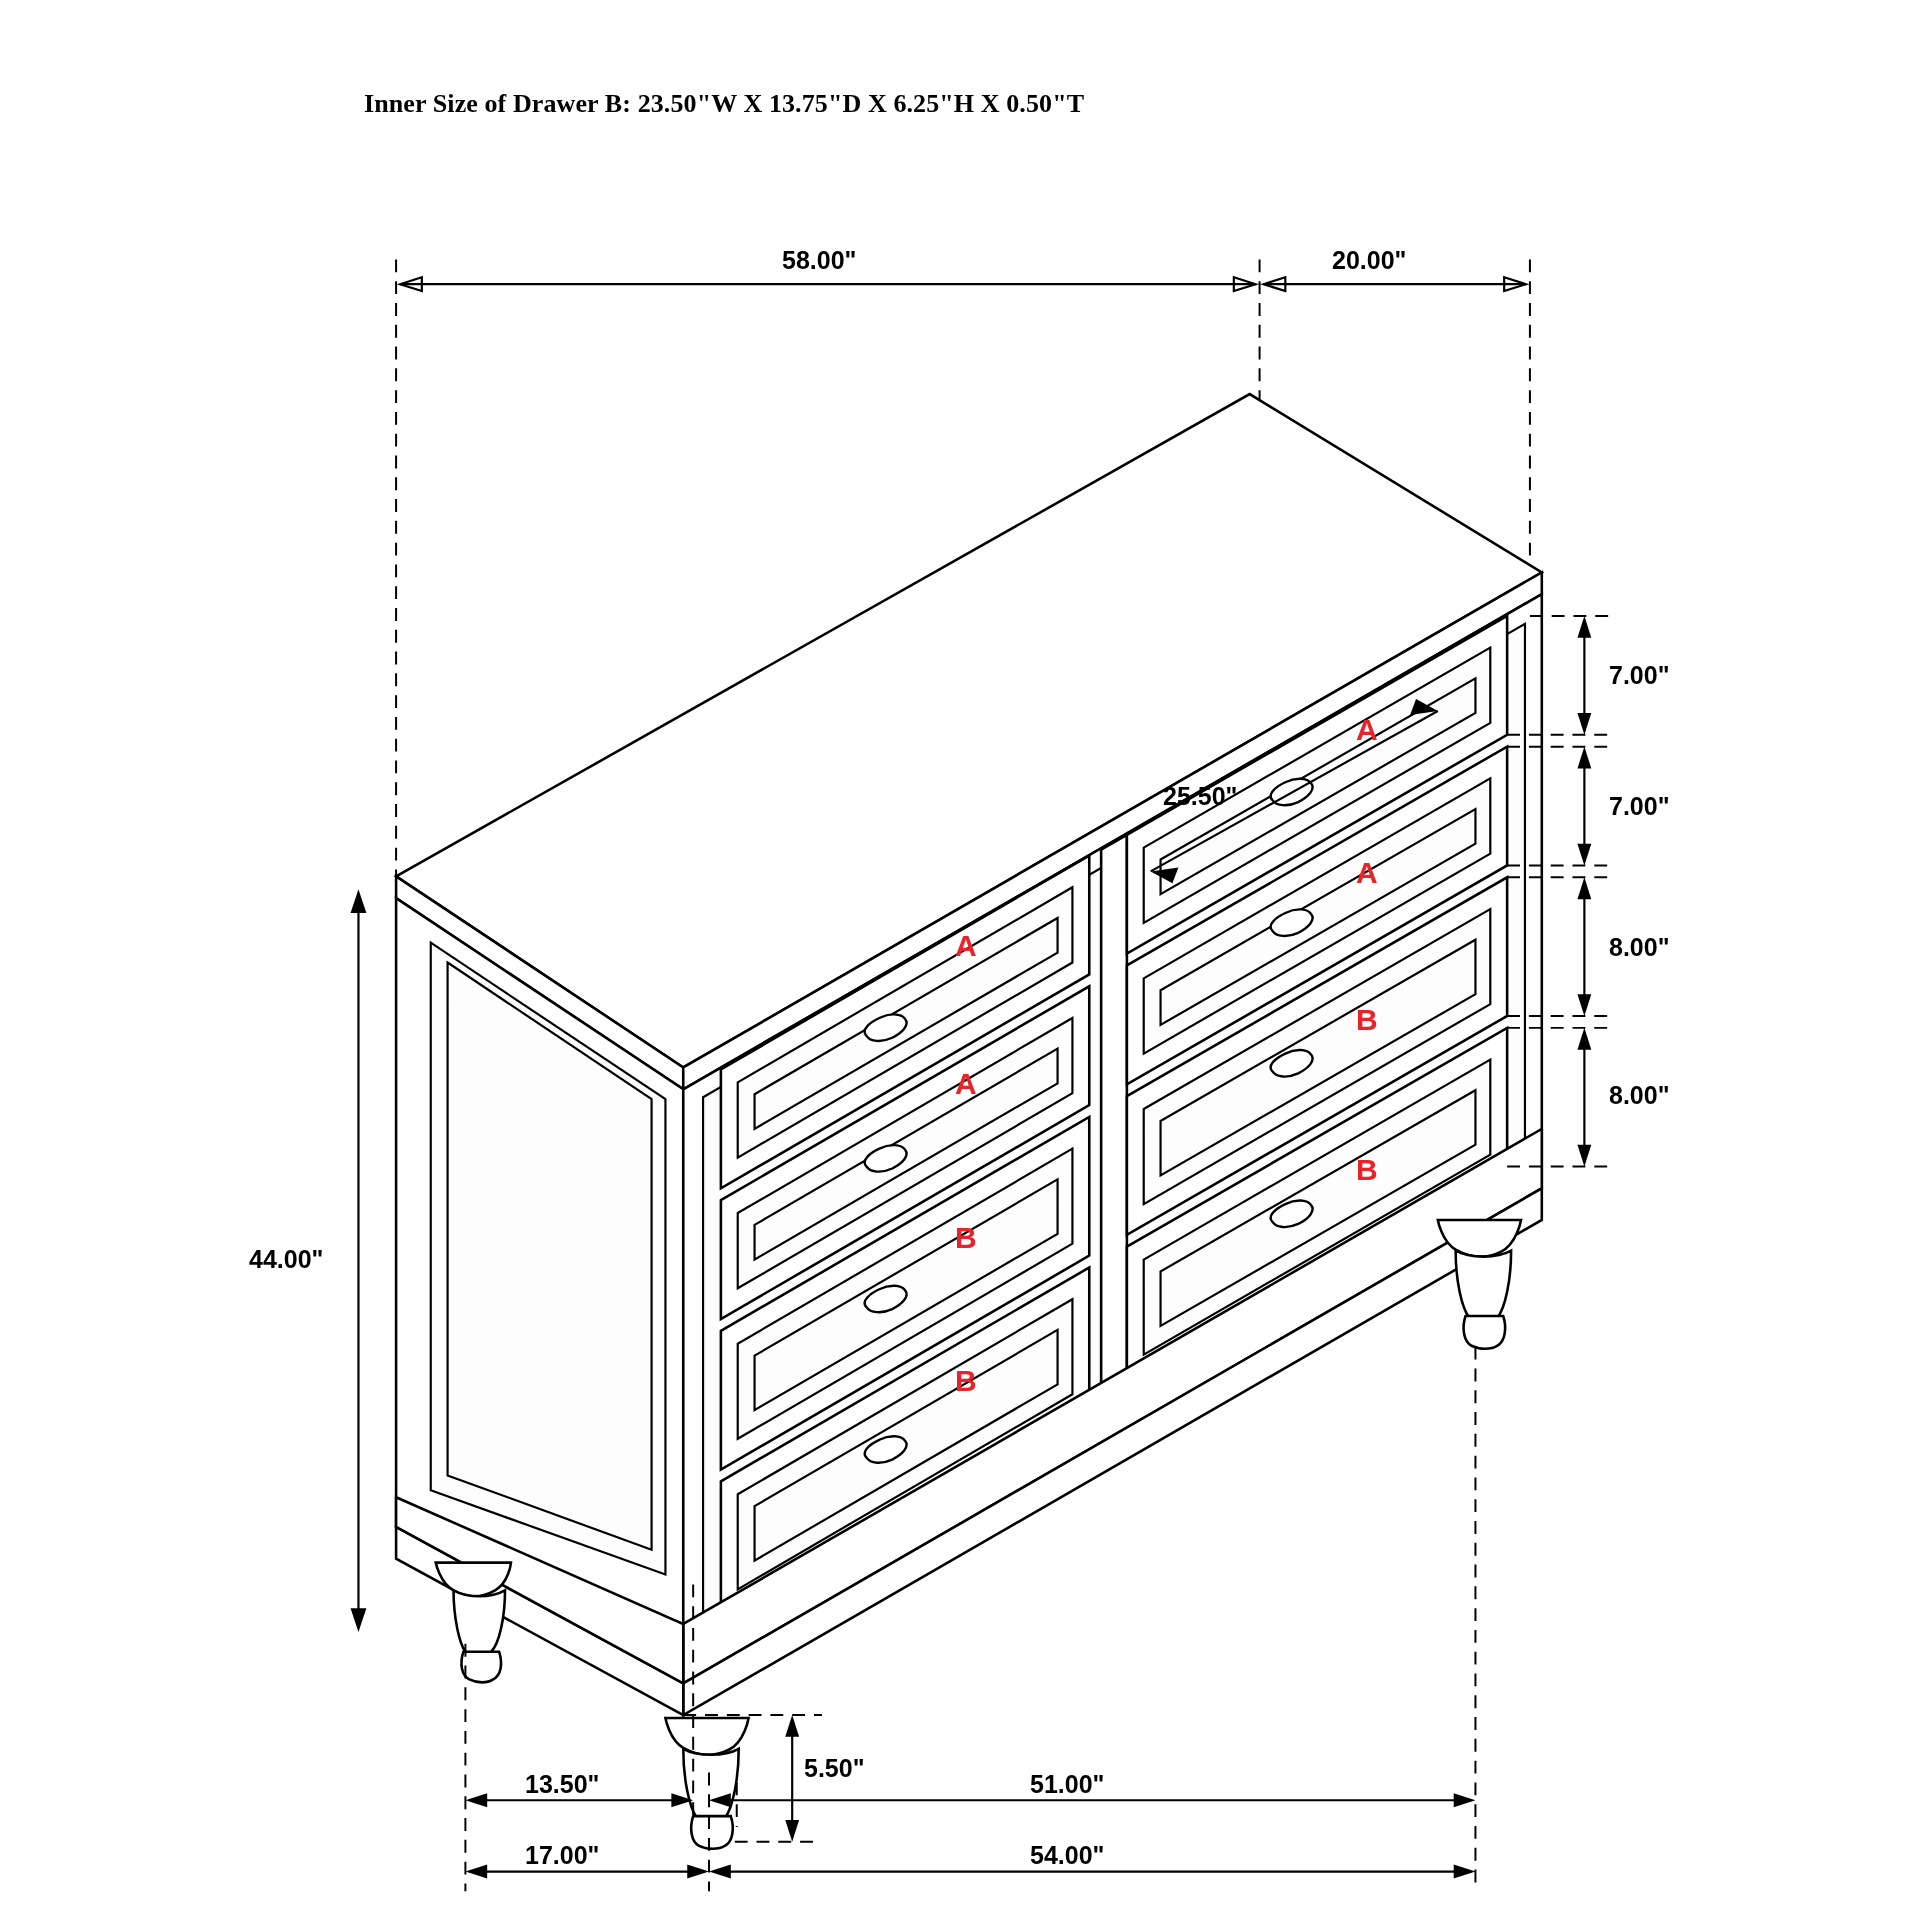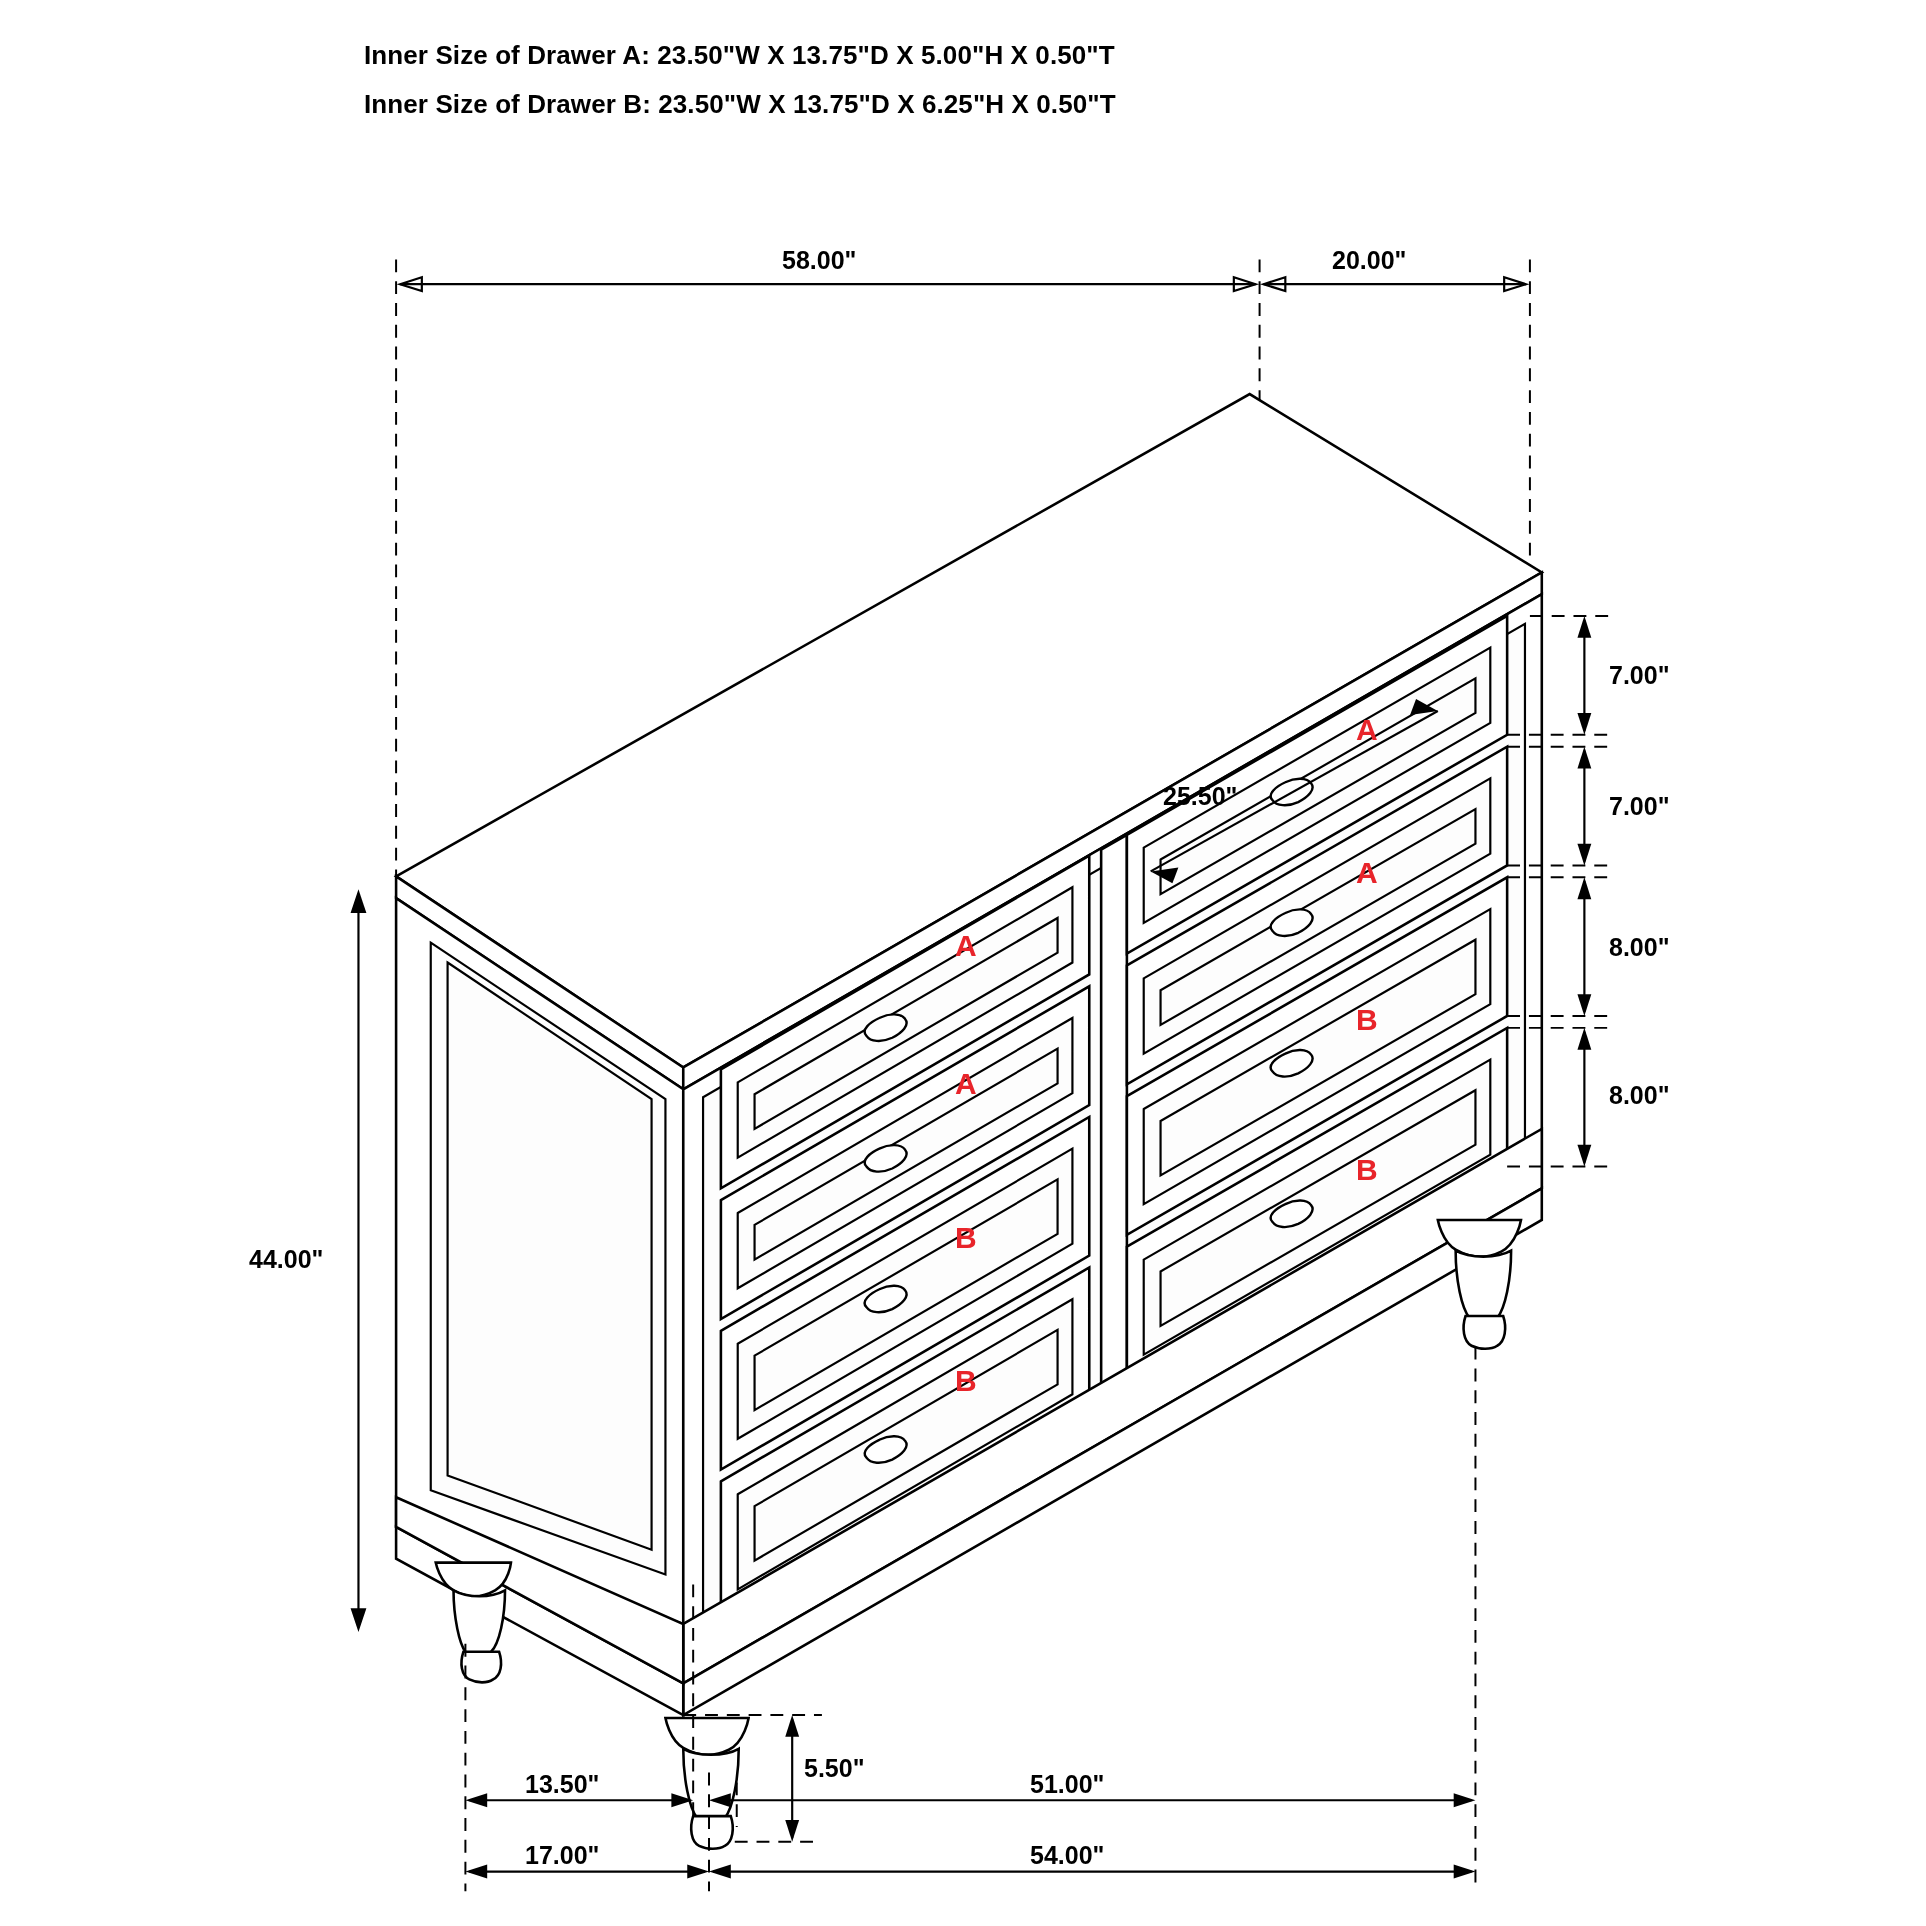--- a/index.html
+++ b/index.html
@@ -1,36 +1,35 @@
 <!DOCTYPE html>
 <html><head>
 <meta charset="utf-8">
 <style>
   html,body{margin:0;padding:0;background:#ffffff;}
   body{width:1927px;height:1927px;position:relative;font-family:"Liberation Sans",sans-serif;color:#000;overflow:hidden;}
   .stage{position:absolute;inset:0;}
   .note{position:absolute;font-weight:bold;font-size:26px;letter-spacing:0.1px;white-space:nowrap;}
   .note1{left:364px;top:40px;}
-  .note2{left:364px;top:89px;}
+  .note2{left:364px;top:89px;font-family:Liberation Serif, serif;}
   .dimlabel{position:absolute;font-weight:bold;font-size:25px;white-space:nowrap;}
   .drawerlabel{position:absolute;font-weight:bold;font-size:30px;color:#e8242a;}
   svg{position:absolute;left:0;top:0;width:1927px;height:1927px;}
   .ln{stroke:#000;fill:none;}
   .thin{stroke-width:2.2;}
   .dash{stroke:#000;stroke-width:2;fill:none;stroke-dasharray:13 9;}
   .wood{fill:#ffffff;stroke:#000;stroke-width:2.6;}
   .woodlite{fill:#fdfdfd;stroke:#000;stroke-width:2.2;}
   .pull{fill:#ffffff;stroke:#000;stroke-width:2.4;}
 </style>
 </head>
 <body>
 
 <div class="stage">
 
-  <div class="note note1">Inner Size of Drawer A: 23.50"W X 13.75"D X 5.00"H X 0.50"T</div>
   <div class="note note2">Inner Size of Drawer B: 23.50"W X 13.75"D X 6.25"H X 0.50"T</div>
 
   <svg viewBox="0 0 1946 1946" xmlns="http://www.w3.org/2000/svg">
 
     <g>
 
       <line class="dash" x1="400" y1="262" x2="400" y2="905"></line>
       <line class="dash" x1="1272" y1="262" x2="1272" y2="405"></line>
       <line class="dash" x1="1545" y1="262" x2="1545" y2="575"></line>
 

